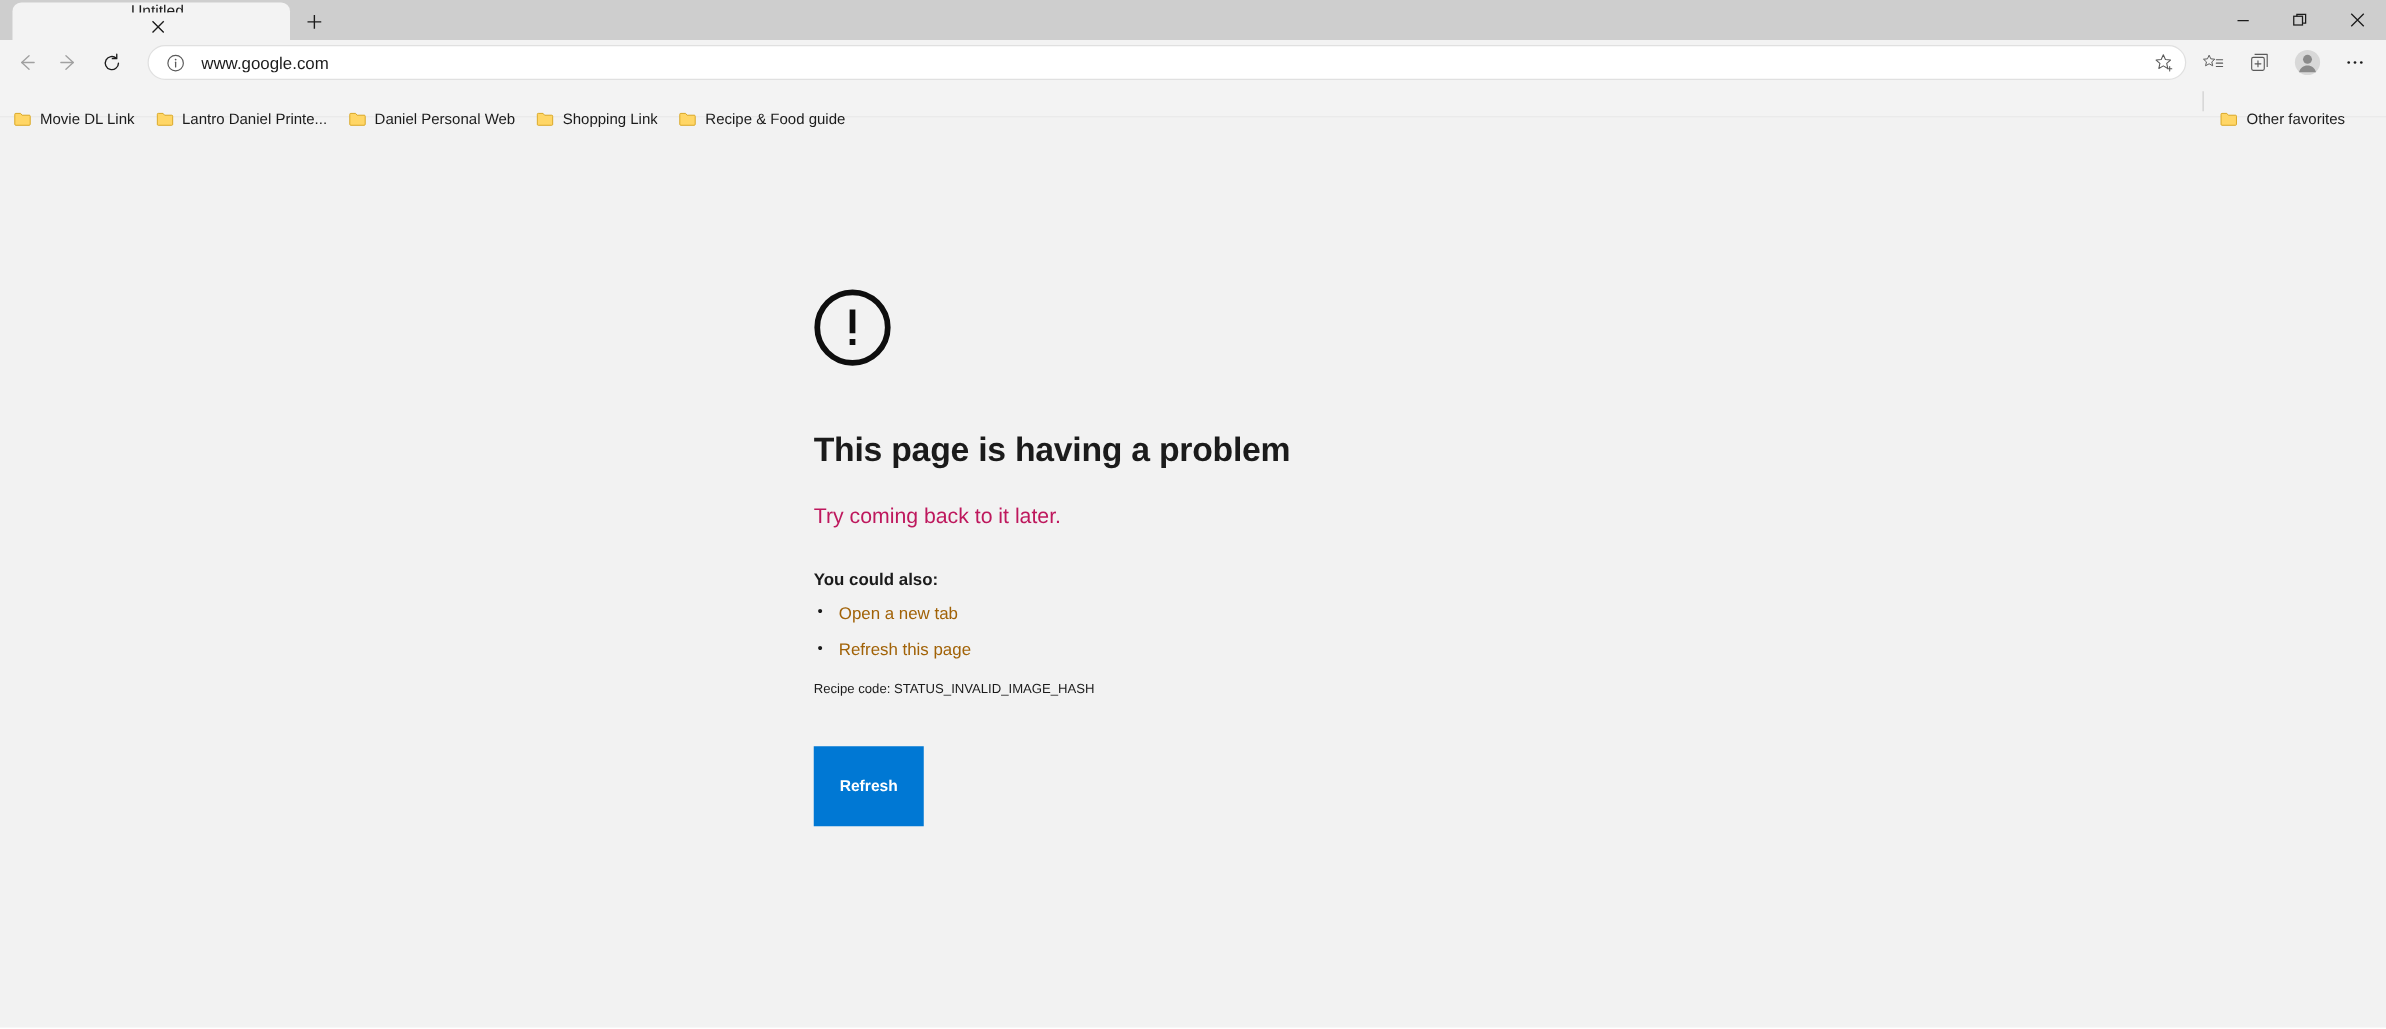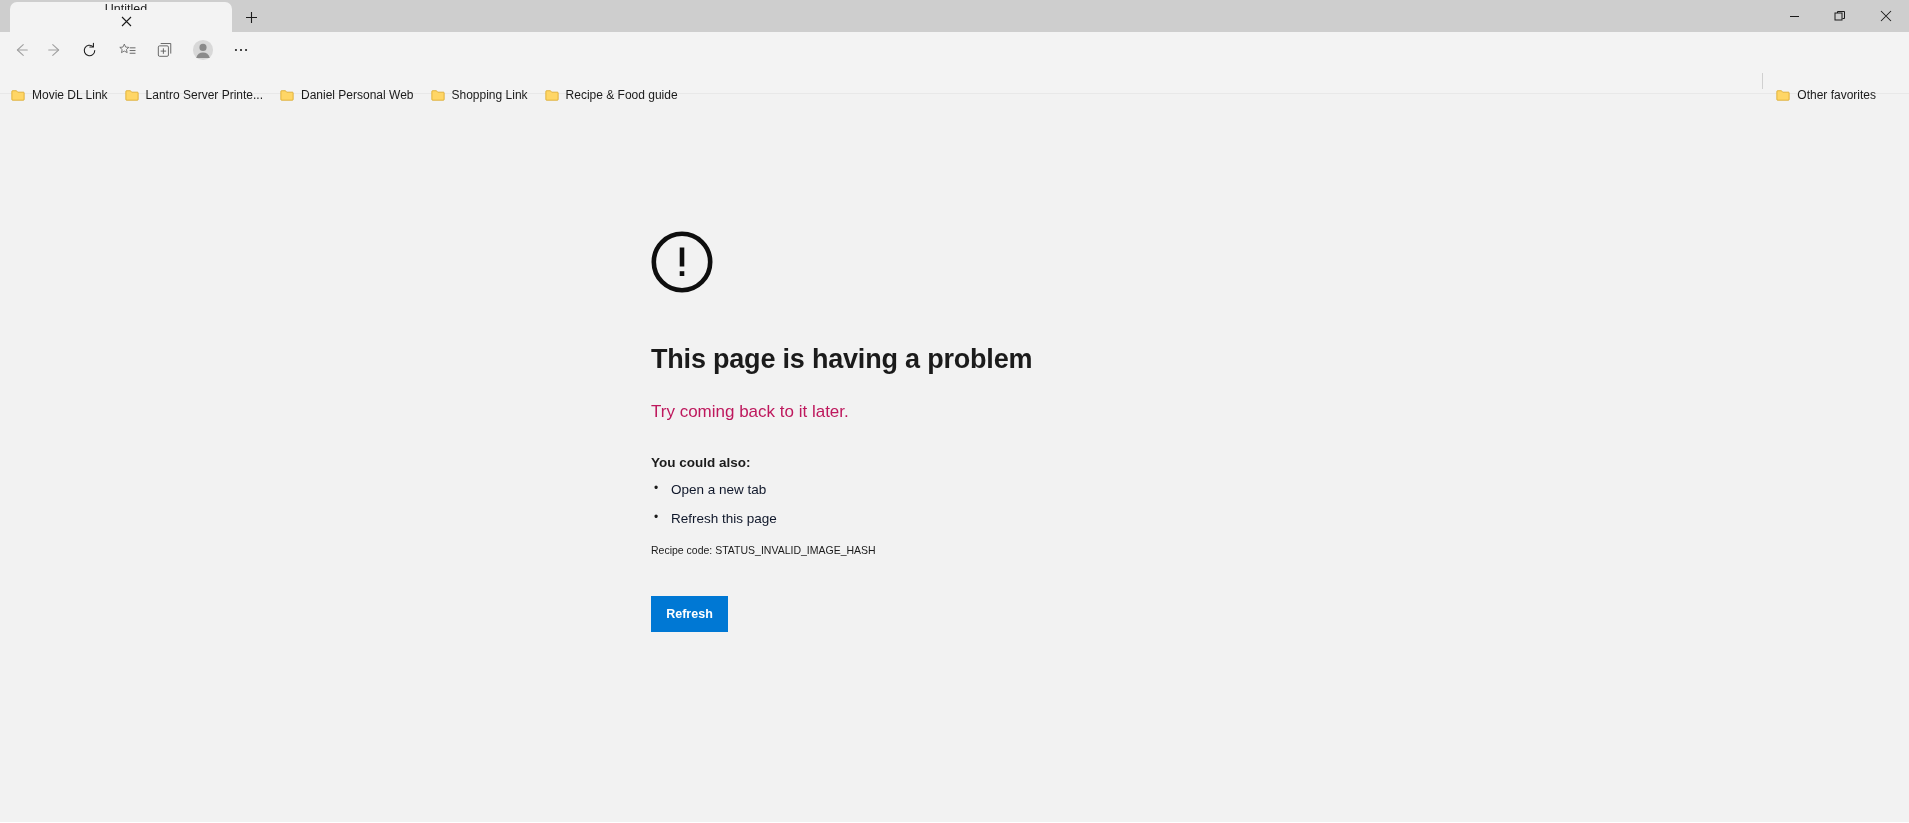--- a/index.html
+++ b/index.html
@@ -203,21 +203,21 @@
   }
   .err-also {
     font-size: 13.5px;
     font-weight: bold;
     color: #1b1b1b;
     margin-bottom: 12px;
   }
   .err-list { list-style: none; margin-bottom: 18px; }
   .err-list li {
     font-size: 13.5px;
-    color: #0f172a;
+    color: #a16207;
     padding-left: 20px;
     position: relative;
     margin-bottom: 14px;
   }
   .err-list li::before {
     content: "\2022";
     position: absolute;
     left: 3px;
     top: -1px;
     font-size: 12px;
@@ -228,22 +228,22 @@
     color: #1b1b1b;
     margin-bottom: 40px;
   }
   .refresh-btn {
     display: inline-block;
     background: #0078d4;
     color: #ffffff;
     font-size: 12.5px;
     font-weight: bold;
     border: none;
-    padding: 11px 0;
-    width: 77px;
+    padding: 25px 0;
+    width: 88px;
     text-align: center;
     cursor: pointer;
     font-family: "Liberation Sans", sans-serif;
   }
 </style>
 </head>
 <body>
 
 <div class="titlebar">
 
@@ -298,20 +298,36 @@
     </svg>
   </div>
 
   <div class="nav-btn">
     <svg width="17" height="17" viewBox="0 0 20 20" aria-hidden="true">
       <path d="M16.2 10 A6.2 6.2 0 1 1 14.2 5.4" stroke="#1b1b1b" stroke-width="1.25" fill="none" stroke-linecap="round"></path>
       <path d="M14.6 1.6 V5.8 H10.4" stroke="#1b1b1b" stroke-width="1.25" fill="none" stroke-linecap="round" stroke-linejoin="round"></path>
     </svg>
   </div>
 
+  <div class="omnibox">
+    <span class="site-info">
+      <svg width="15" height="15" viewBox="0 0 16 16" aria-hidden="true">
+        <circle cx="8" cy="8" r="6.6" stroke="#5a5a5a" stroke-width="1" fill="none"></circle>
+        <path d="M8 7.2 V11.2" stroke="#5a5a5a" stroke-width="1.1" stroke-linecap="round"></path>
+        <circle cx="8" cy="5" r="0.75" fill="#5a5a5a"></circle>
+      </svg>
+    </span>
+    <input class="url-text" spellcheck="false" value="www.google.com" style="">
+    <span class="omni-action">
+      <svg width="17" height="17" viewBox="0 0 20 20" aria-hidden="true">
+        <path d="M9 2.2 L11 6.6 L15.8 7.1 L12.2 10.3 L13.2 15 L9 12.6 L4.8 15 L5.8 10.3 L2.2 7.1 L7 6.6 Z" stroke="#5a5a5a" stroke-width="1" fill="none" stroke-linejoin="round"></path>
+        <path d="M15 13.3 V17.3 M13 15.3 H17" stroke="#5a5a5a" stroke-width="1" stroke-linecap="round"></path>
+      </svg>
+    </span>
+  </div>
 
   <div class="tb-btn">
     <svg width="18" height="18" viewBox="0 0 20 20" aria-hidden="true">
       <path d="M6.6 2.6 L8.3 6.3 L12.3 6.7 L9.3 9.4 L10.2 13.3 L6.6 11.3 L3 13.3 L3.9 9.4 L0.9 6.7 L4.9 6.3 Z" stroke="#5a5a5a" stroke-width="1" fill="none" stroke-linejoin="round" transform="translate(1.2,1.2) scale(0.88)"></path>
       <path d="M13.4 7.6 H19 M13.4 10.6 H19 M13.4 13.6 H19" stroke="#5a5a5a" stroke-width="1" stroke-linecap="round"></path>
     </svg>
   </div>
 
   <div class="tb-btn">
     <svg width="18" height="18" viewBox="0 0 20 20" aria-hidden="true">
@@ -344,21 +360,21 @@
     <svg class="folder-ico" width="14" height="12" viewBox="0 0 16 14" aria-hidden="true">
       <path d="M0.8 3 V12.2 A0.9 0.9 0 0 0 1.7 13.1 H14.3 A0.9 0.9 0 0 0 15.2 12.2 V4.6 A0.9 0.9 0 0 0 14.3 3.7 H7.6 L6.2 2 H1.7 A0.9 0.9 0 0 0 0.8 3 Z" fill="#ffd666" stroke="#d9a520" stroke-width="0.9" stroke-linejoin="round"></path>
     </svg>
     <span class="bm-label">Movie DL Link</span>
   </div>
 
   <div class="bm">
     <svg class="folder-ico" width="14" height="12" viewBox="0 0 16 14" aria-hidden="true">
       <path d="M0.8 3 V12.2 A0.9 0.9 0 0 0 1.7 13.1 H14.3 A0.9 0.9 0 0 0 15.2 12.2 V4.6 A0.9 0.9 0 0 0 14.3 3.7 H7.6 L6.2 2 H1.7 A0.9 0.9 0 0 0 0.8 3 Z" fill="#ffd666" stroke="#d9a520" stroke-width="0.9" stroke-linejoin="round"></path>
     </svg>
-    <span class="bm-label">Lantro Server Printe...</span>
+    <span class="bm-label">Lantro Daniel Printe...</span>
   </div>
 
   <div class="bm">
     <svg class="folder-ico" width="14" height="12" viewBox="0 0 16 14" aria-hidden="true">
       <path d="M0.8 3 V12.2 A0.9 0.9 0 0 0 1.7 13.1 H14.3 A0.9 0.9 0 0 0 15.2 12.2 V4.6 A0.9 0.9 0 0 0 14.3 3.7 H7.6 L6.2 2 H1.7 A0.9 0.9 0 0 0 0.8 3 Z" fill="#ffd666" stroke="#d9a520" stroke-width="0.9" stroke-linejoin="round"></path>
     </svg>
     <span class="bm-label">Daniel Personal Web</span>
   </div>
 
   <div class="bm">

